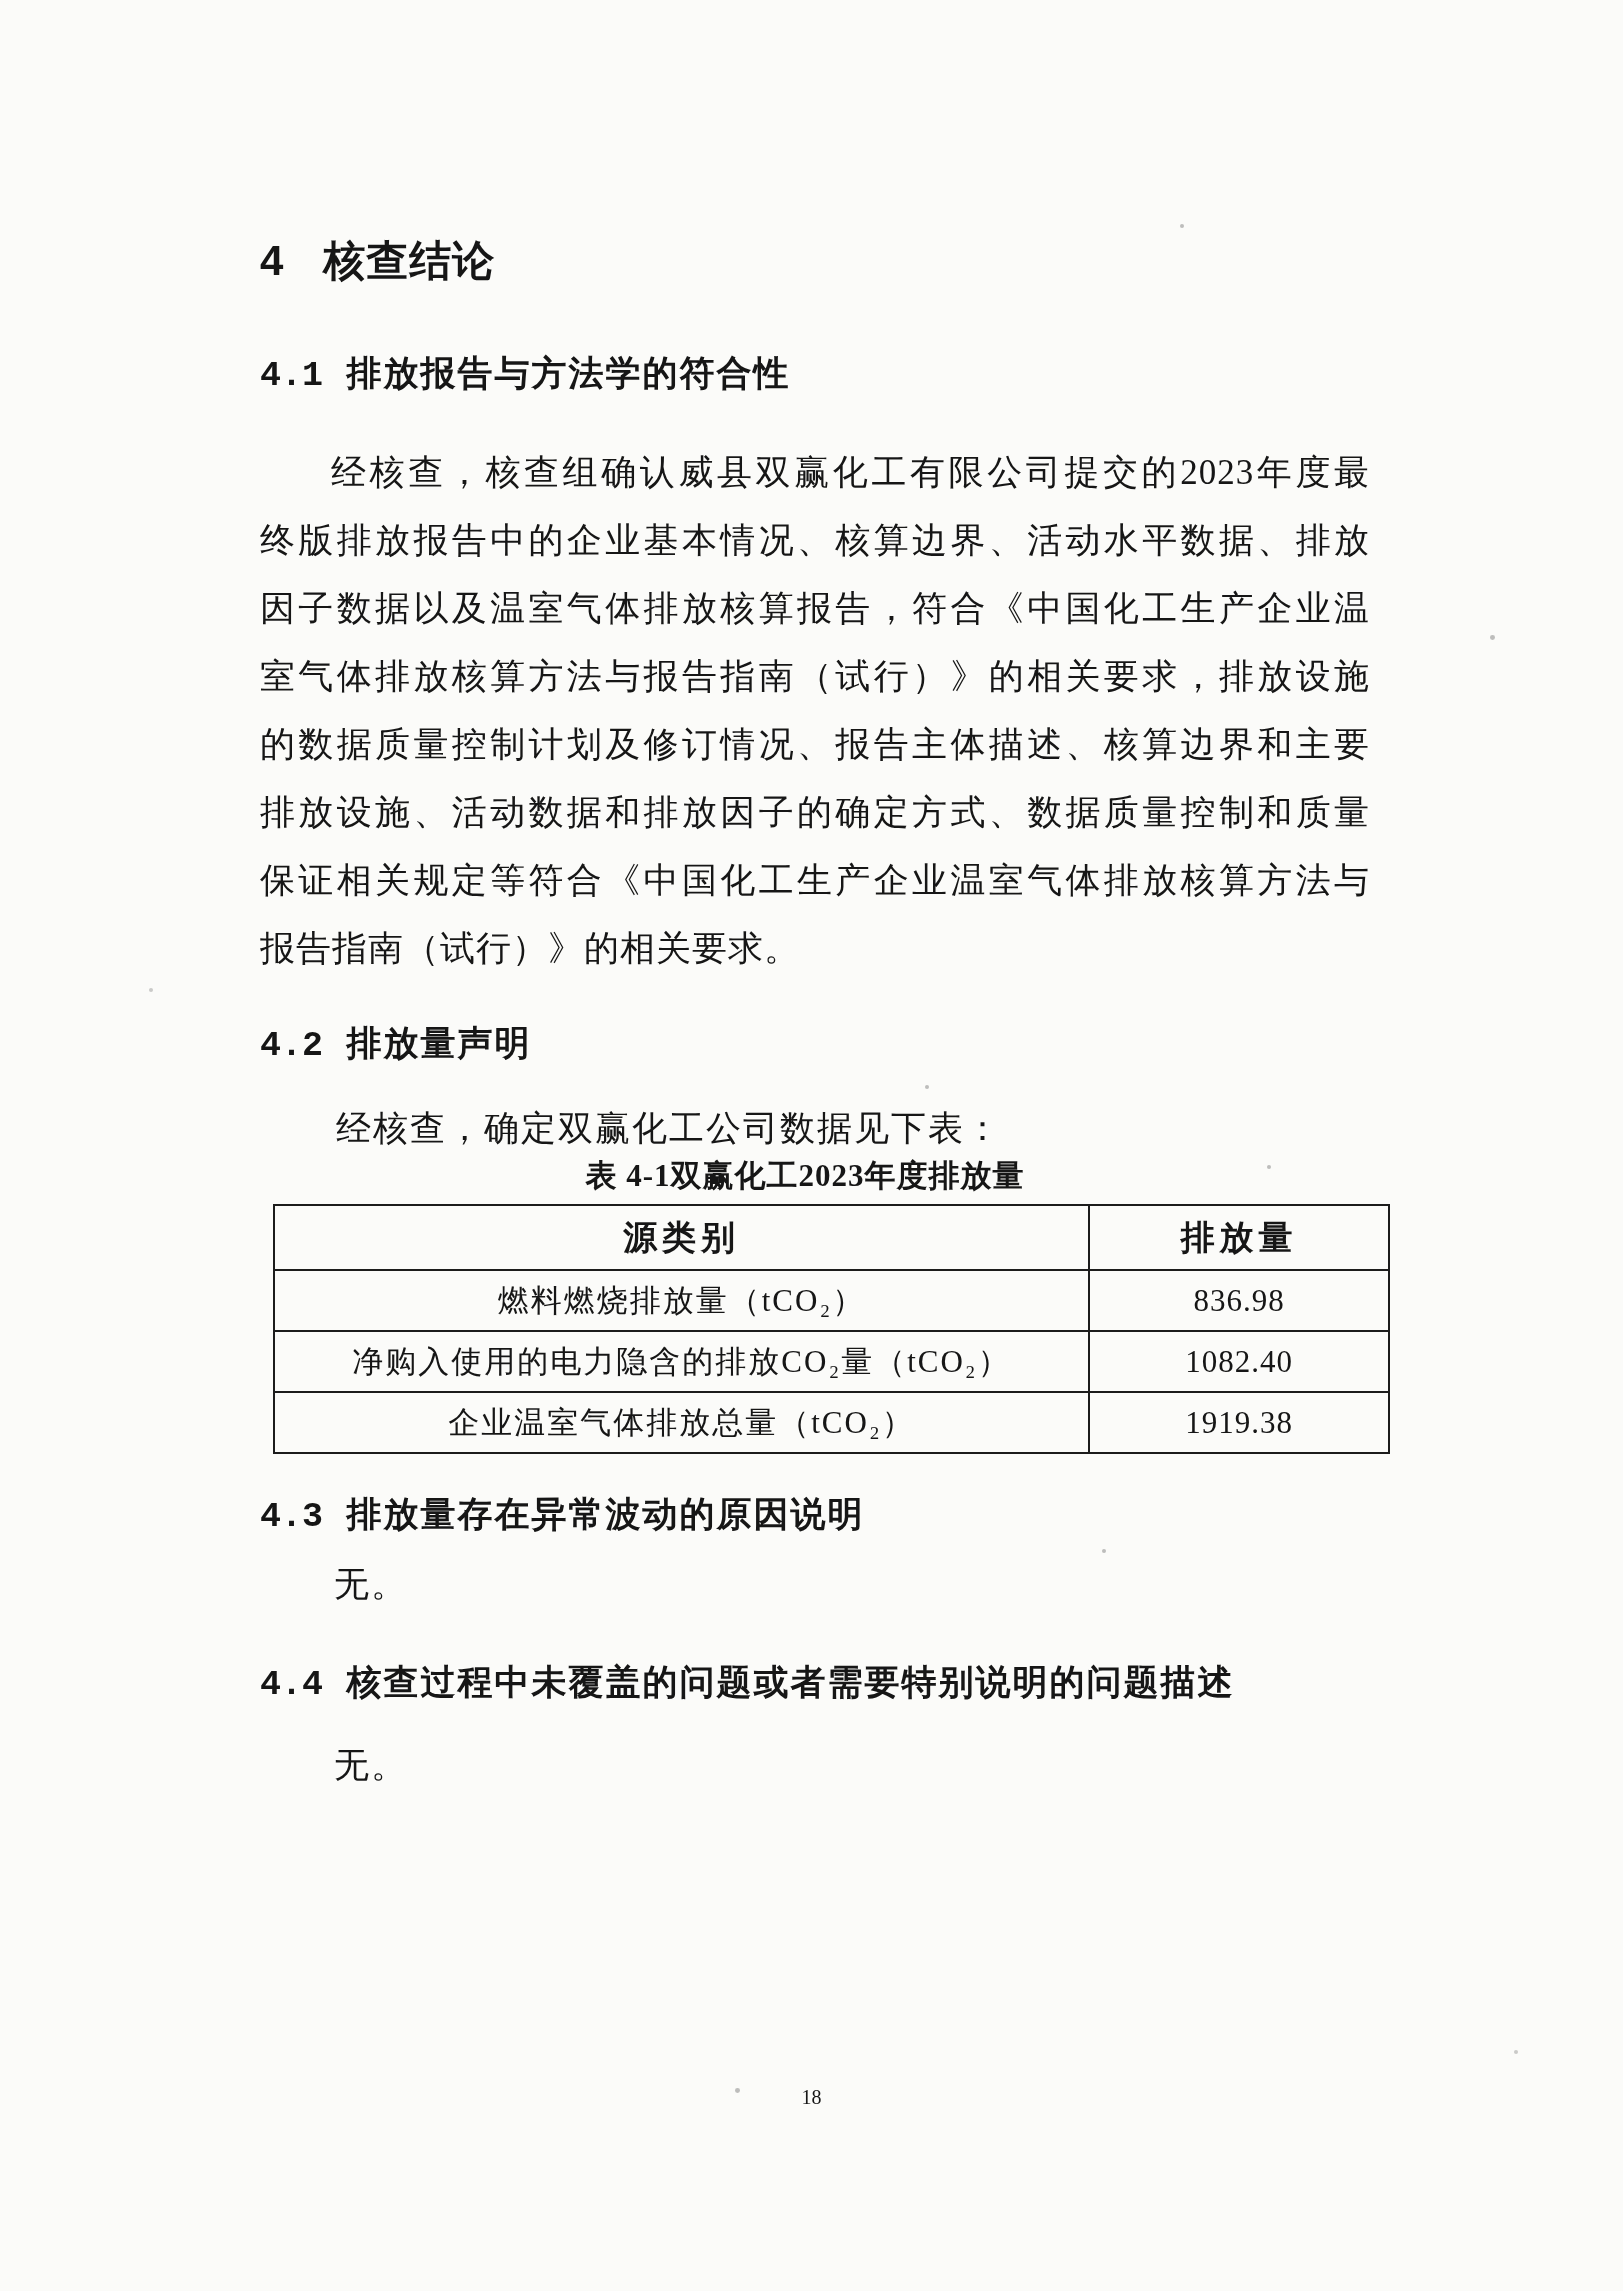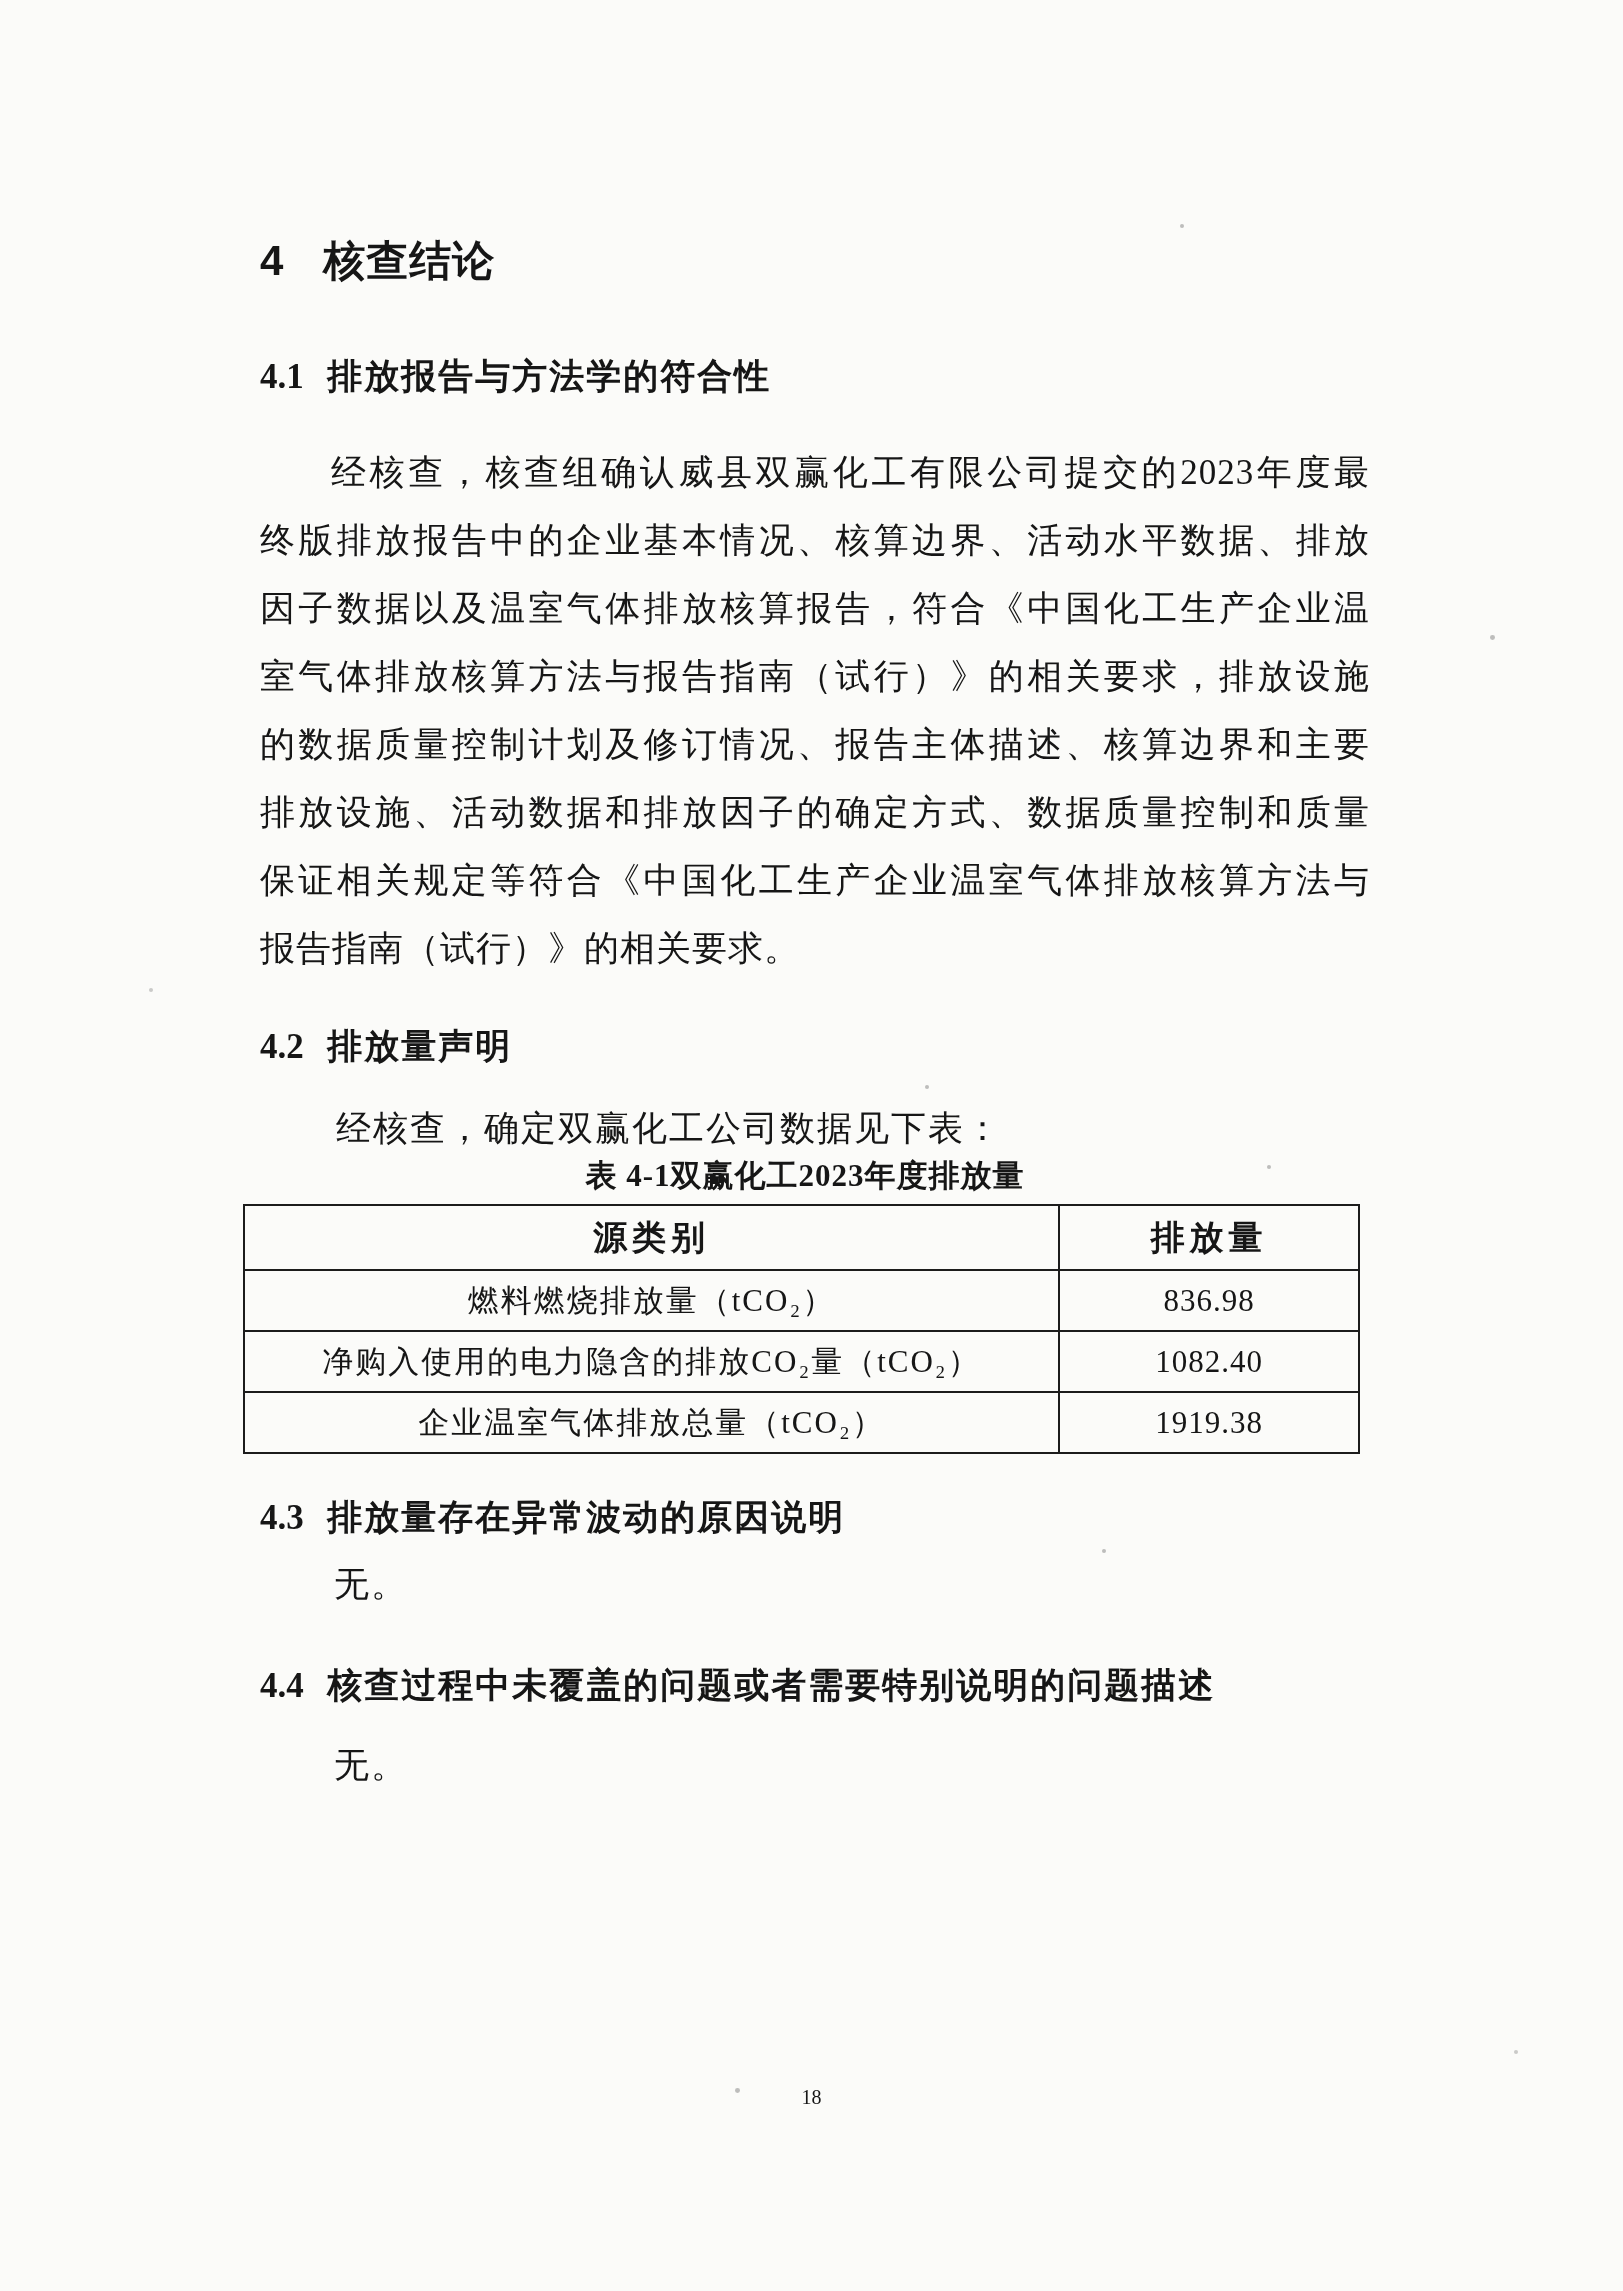--- a/index.html
+++ b/index.html
@@ -17,21 +17,21 @@
     position:absolute;left:260px;top:237px;
     font-family:"Liberation Sans","DejaVu Sans",sans-serif;
     font-weight:bold;font-size:42px;line-height:47px;
     letter-spacing:1px;white-space:nowrap;
   }
   .chapter .num{display:inline-block;margin-right:39px;}
 
   
   .h2{
     position:absolute;left:260px;
-    font-family:Liberation Serif, serif;
+    font-family:Liberation Mono, monospace;
     font-weight:bold;font-size:35px;line-height:43px;
     letter-spacing:2px;white-space:nowrap;
   }
   .h2 .num{display:inline-block;margin-right:23.5px;letter-spacing:0;}
   #h41{top:355px;}
   #h42{top:1025px;}
   #h43{top:1496px;}
   #h44{top:1664px;}
 
   
@@ -54,21 +54,21 @@
   }
 
   .caption{
     position:absolute;left:248px;top:1157px;width:1114px;
     font-size:31px;line-height:37px;font-weight:bold;
     letter-spacing:1px;text-align:center;
   }
 
   
   table.emis{
-    position:absolute;left:243px;top:1204px;width:1115px;
+    position:absolute;left:273px;top:1204px;width:1115px;
     border-collapse:collapse;table-layout:fixed;padding-left:33px;
   }
   table.emis th,table.emis td{
     border:2px solid #1c1c1c;text-align:center;vertical-align:middle;
     padding:0;
   }
   table.emis thead tr{height:65px;}
   table.emis tbody tr{height:61px;}
   table.emis th{
     font-size:34px;font-weight:bold;letter-spacing:4.9px;

